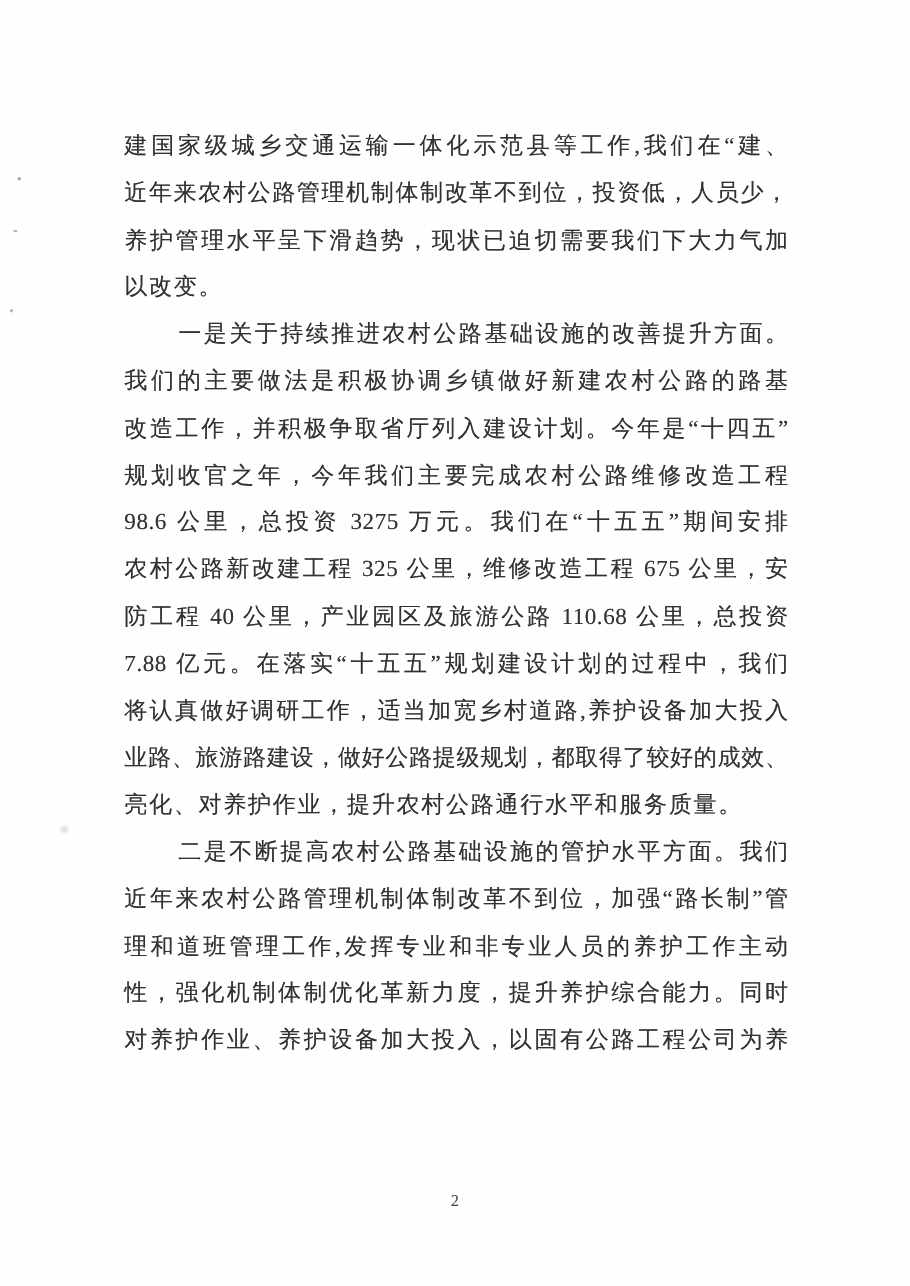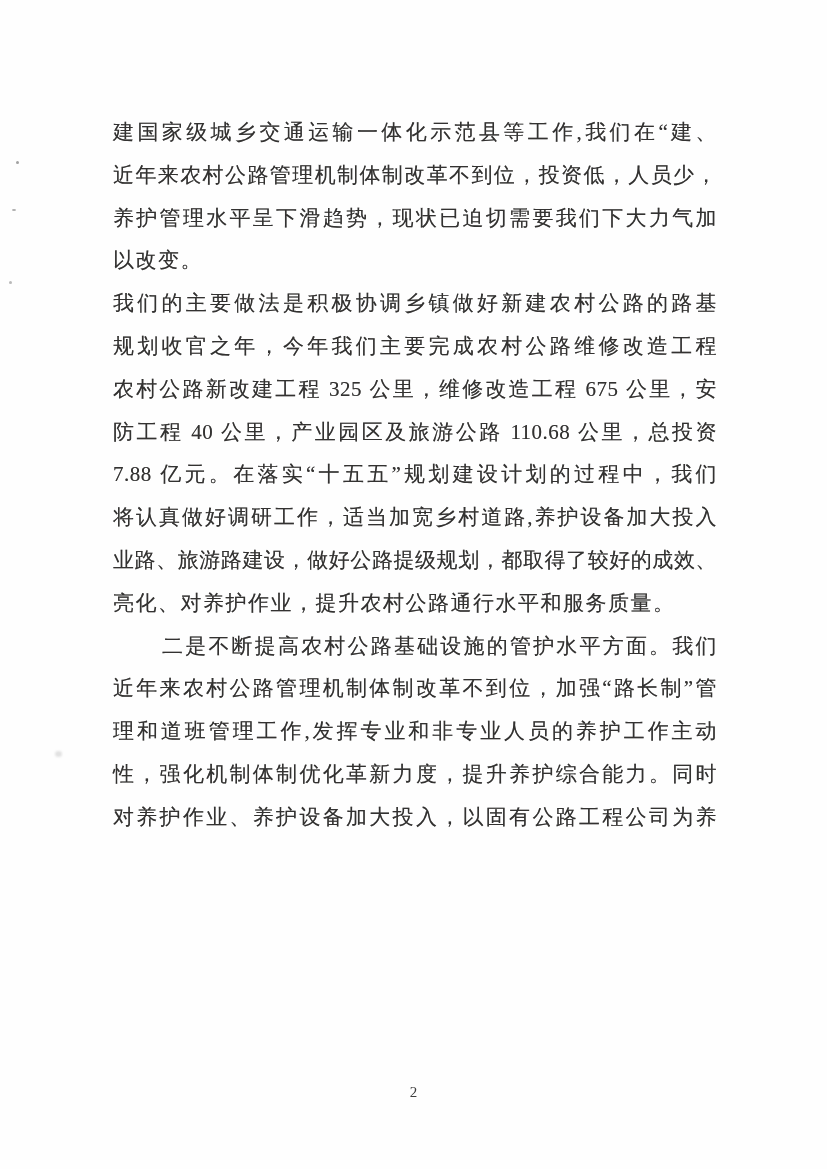--- a/index.html
+++ b/index.html
@@ -62,22 +62,25 @@
 </head>
 <body>
 
 <div class="page">
 
   <div class="text-block">
     <div class="line">建国家级城乡交通运输一体化示范县等工作,我们在“建、</div>
     <div class="line">近年来农村公路管理机制体制改革不到位，投资低，人员少，</div>
     <div class="line">养护管理水平呈下滑趋势，现状已迫切需要我们下大力气加</div>
     <div class="line end">以改变。</div>
+    <div class="line indent">一是关于持续推进农村公路基础设施的改善提升方面。</div>
     <div class="line">我们的主要做法是积极协调乡镇做好新建农村公路的路基</div>
+    <div class="line">改造工作，并积极争取省厅列入建设计划。今年是“十四五”</div>
     <div class="line">规划收官之年，今年我们主要完成农村公路维修改造工程</div>
+    <div class="line">98.6 公里，总投资 3275 万元。我们在“十五五”期间安排</div>
     <div class="line">农村公路新改建工程 325 公里，维修改造工程 675 公里，安</div>
     <div class="line">防工程 40 公里，产业园区及旅游公路 110.68 公里，总投资</div>
     <div class="line">7.88 亿元。在落实“十五五”规划建设计划的过程中，我们</div>
     <div class="line">将认真做好调研工作，适当加宽乡村道路,养护设备加大投入</div>
     <div class="line">业路、旅游路建设，做好公路提级规划，都取得了较好的成效、</div>
     <div class="line end">亮化、对养护作业，提升农村公路通行水平和服务质量。</div>
     <div class="line indent">二是不断提高农村公路基础设施的管护水平方面。我们</div>
     <div class="line">近年来农村公路管理机制体制改革不到位，加强“路长制”管</div>
     <div class="line">理和道班管理工作,发挥专业和非专业人员的养护工作主动</div>
     <div class="line">性，强化机制体制优化革新力度，提升养护综合能力。同时</div>

